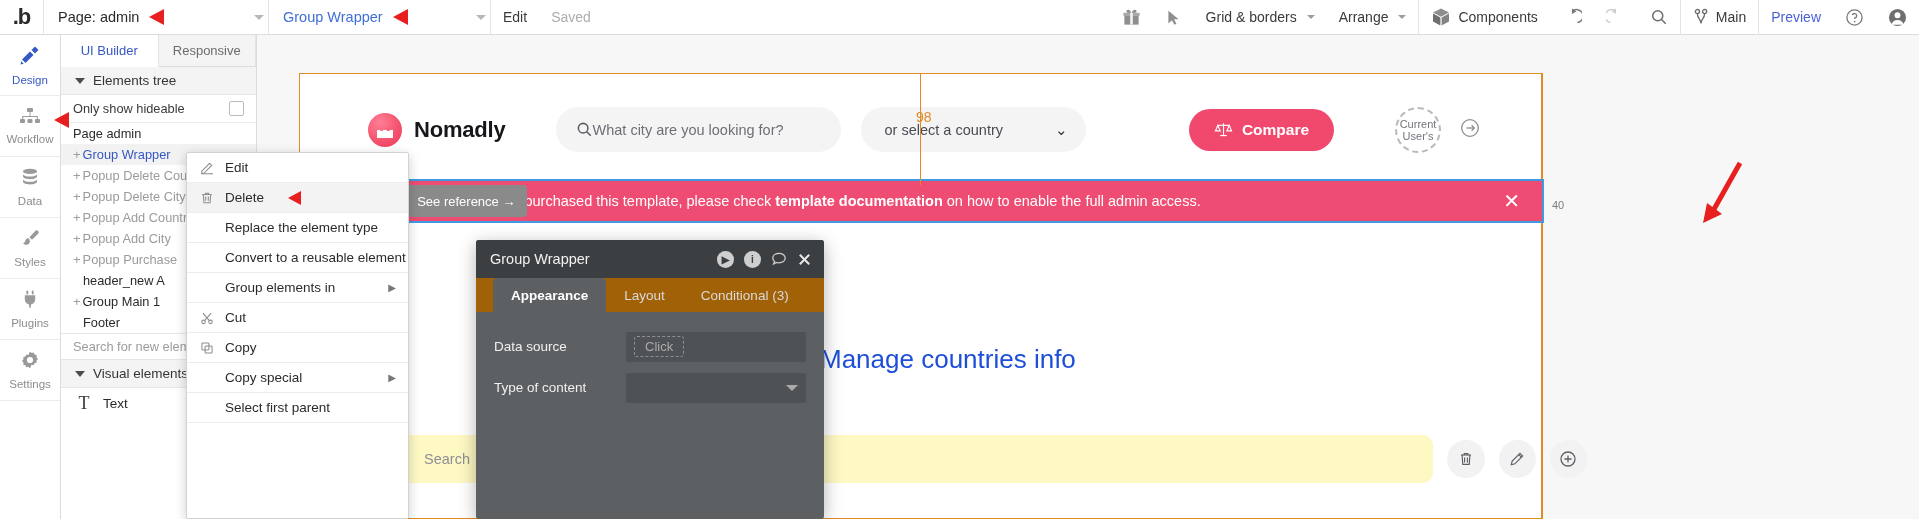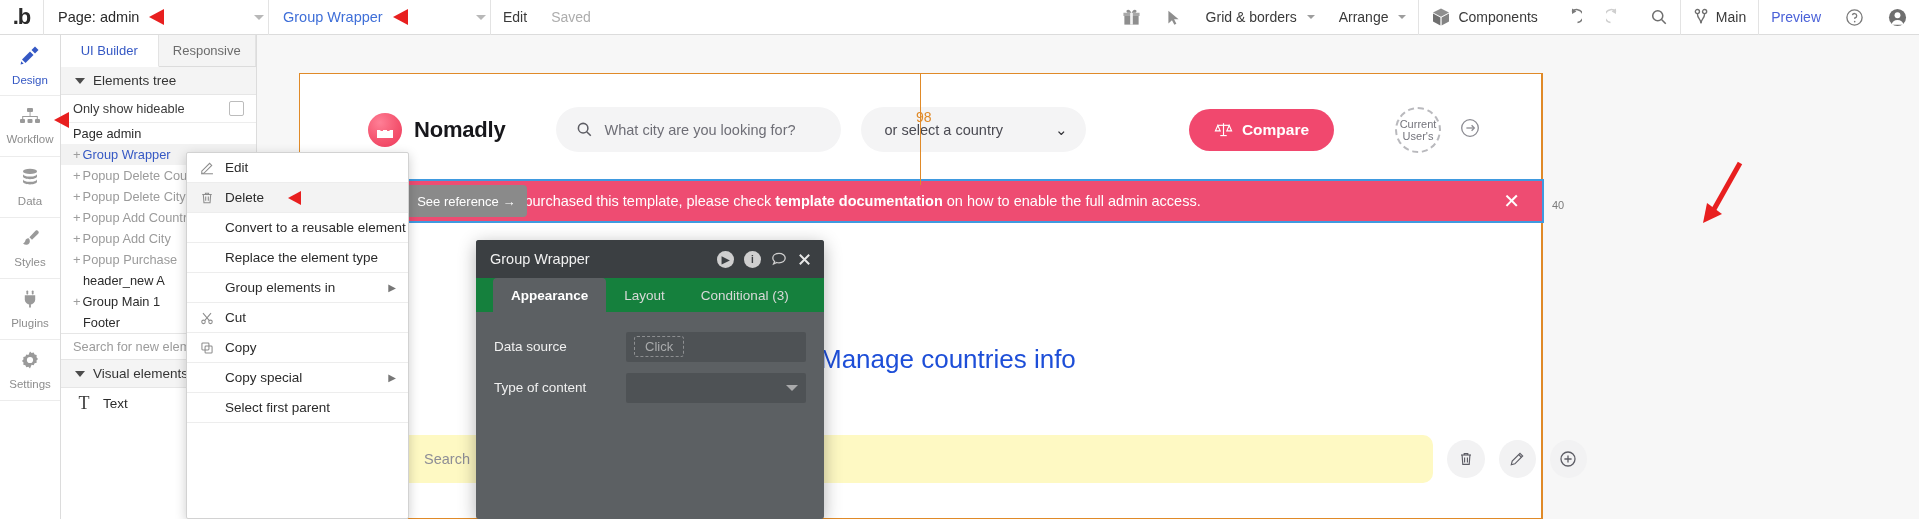--- a/index.html
+++ b/index.html
@@ -128,21 +128,21 @@
   .brand-mark::after {
     content: ""; position: absolute; left: 9px; top: 10px; width: 16px; height: 15px;
     background:
       radial-gradient(ellipse at 50% 100%, #fff 0 38%, transparent 39%),
       radial-gradient(ellipse at 10% 85%, #fff 0 30%, transparent 31%),
       radial-gradient(ellipse at 90% 85%, #fff 0 30%, transparent 31%);
   }
   .brand-name { font-size: 22px; font-weight: 700; color: #17171b; letter-spacing: -0.2px; }
   .search-pill {
     margin-left: 50px; width: 285px; height: 45px; border-radius: 23px; background: #f4f4f5;
-    display: flex; align-items: center; gap: 12px; padding-left: 20px;
+    display: flex; align-items: center; padding-left: 20px;
     font-size: 14.5px; color: #6e6e76;
   }
   .country-pill {
     margin-left: 20px; width: 225px; height: 45px; border-radius: 23px; background: #f4f4f5;
     display: flex; align-items: center; padding: 0 18px 0 24px;
     font-size: 14.5px; color: #4a4a52;
   }
   .chev { margin-left: auto; font-size: 15px; color: #2e2e33; }
   .compare-btn {
     margin-left: auto; width: 145px; height: 42px; border-radius: 22px; background: #f1486e;
@@ -212,21 +212,21 @@
   
   .propedit {
     position: absolute; left: 476px; top: 240px; width: 348px; height: 279px;
     background: #5c6063; box-shadow: 0 4px 18px rgba(0,0,0,.3); z-index: 55; border-radius: 3px;
   }
   .pe-head {
     height: 38px; background: #3b3f42; display: flex; align-items: center;
     padding: 0 12px 0 14px; color: #f1f1f1; font-size: 14.5px; border-radius: 3px 3px 0 0;
   }
   .pe-head .tools { margin-left: auto; display: flex; align-items: center; gap: 10px; }
-  .pe-tabs { height: 34px; background: #15803d; display: flex; align-items: flex-end; padding-left: 17px; }
+  .pe-tabs { height: 34px; background: #a16207; display: flex; align-items: flex-end; padding-left: 17px; }
   .pe-tab {
     height: 34px; padding: 0 18px; display: flex; align-items: center;
     font-size: 13.5px; color: #d9d9d9;
   }
   .pe-tab.active { background: #5c6063; color: #fff; border-radius: 4px 4px 0 0; font-weight: 600; }
   .pe-body { padding: 14px 18px 0 18px; }
   .pe-row { display: flex; align-items: center; height: 41px; }
   .pe-label { width: 132px; font-size: 13.5px; color: #f0f0f0; }
   .pe-field {
     flex: 1; height: 30px; background: #4e5255; border-radius: 2px;
@@ -617,25 +617,25 @@
             <path d="M6.2 4 V2.6 h3.6 V4"></path>
             <path d="M3.8 4 l.7 9.5 h7 L12.2 4"></path>
             <path d="M6.5 6.2 v5M9.5 6.2 v5"></path>
           </svg>
       </span>
       <span>Delete</span>
       <span class="ctx-redarrow"></span>
     </div>
     <div class="ctx-item">
       <span class="cic"></span>
-      <span>Convert to a reusable element</span>
+      <span>Replace the element type</span>
     </div>
     <div class="ctx-item">
       <span class="cic"></span>
-      <span>Replace the element type</span>
+      <span>Convert to a reusable element</span>
     </div>
     <div class="ctx-item">
       <span class="cic"></span>
       <span>Group elements in</span>
       <span class="sub-arrow">▶</span>
     </div>
     <div class="ctx-item">
       <span class="cic">
         <svg width="14" height="14" viewBox="0 0 16 16" fill="none" stroke="#8d8d8d" stroke-width="1.2">
             <circle cx="4" cy="12.4" r="2"></circle>

